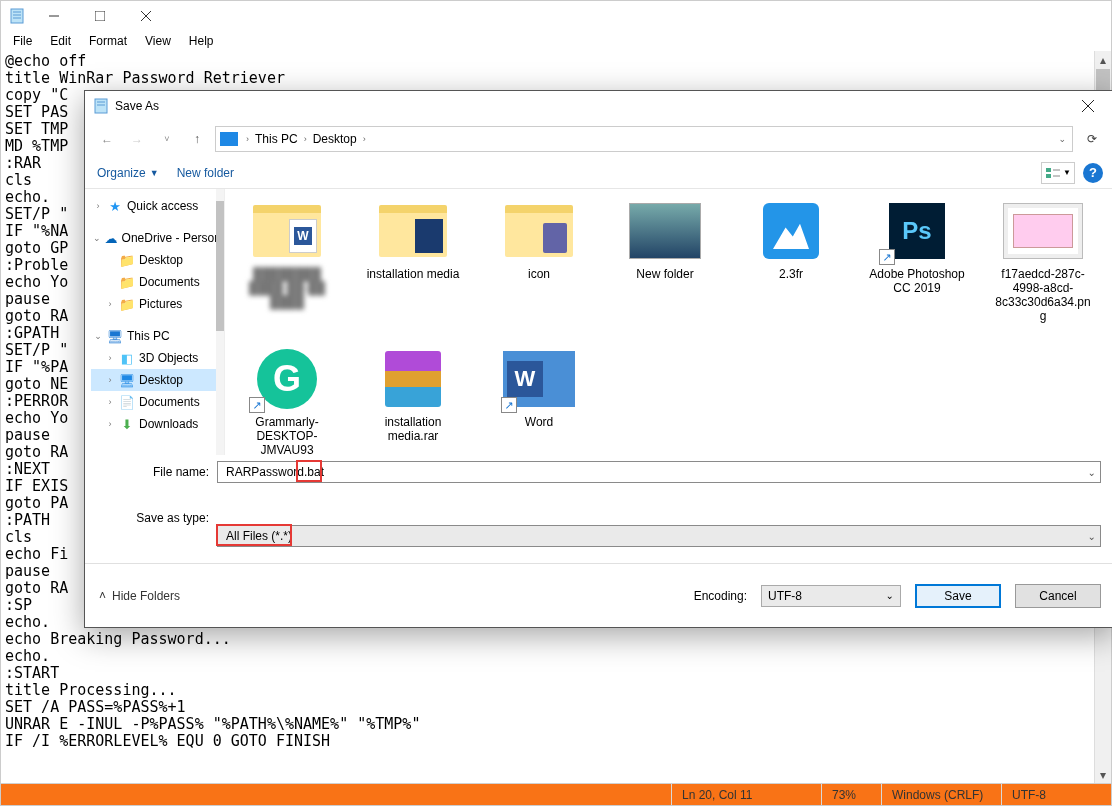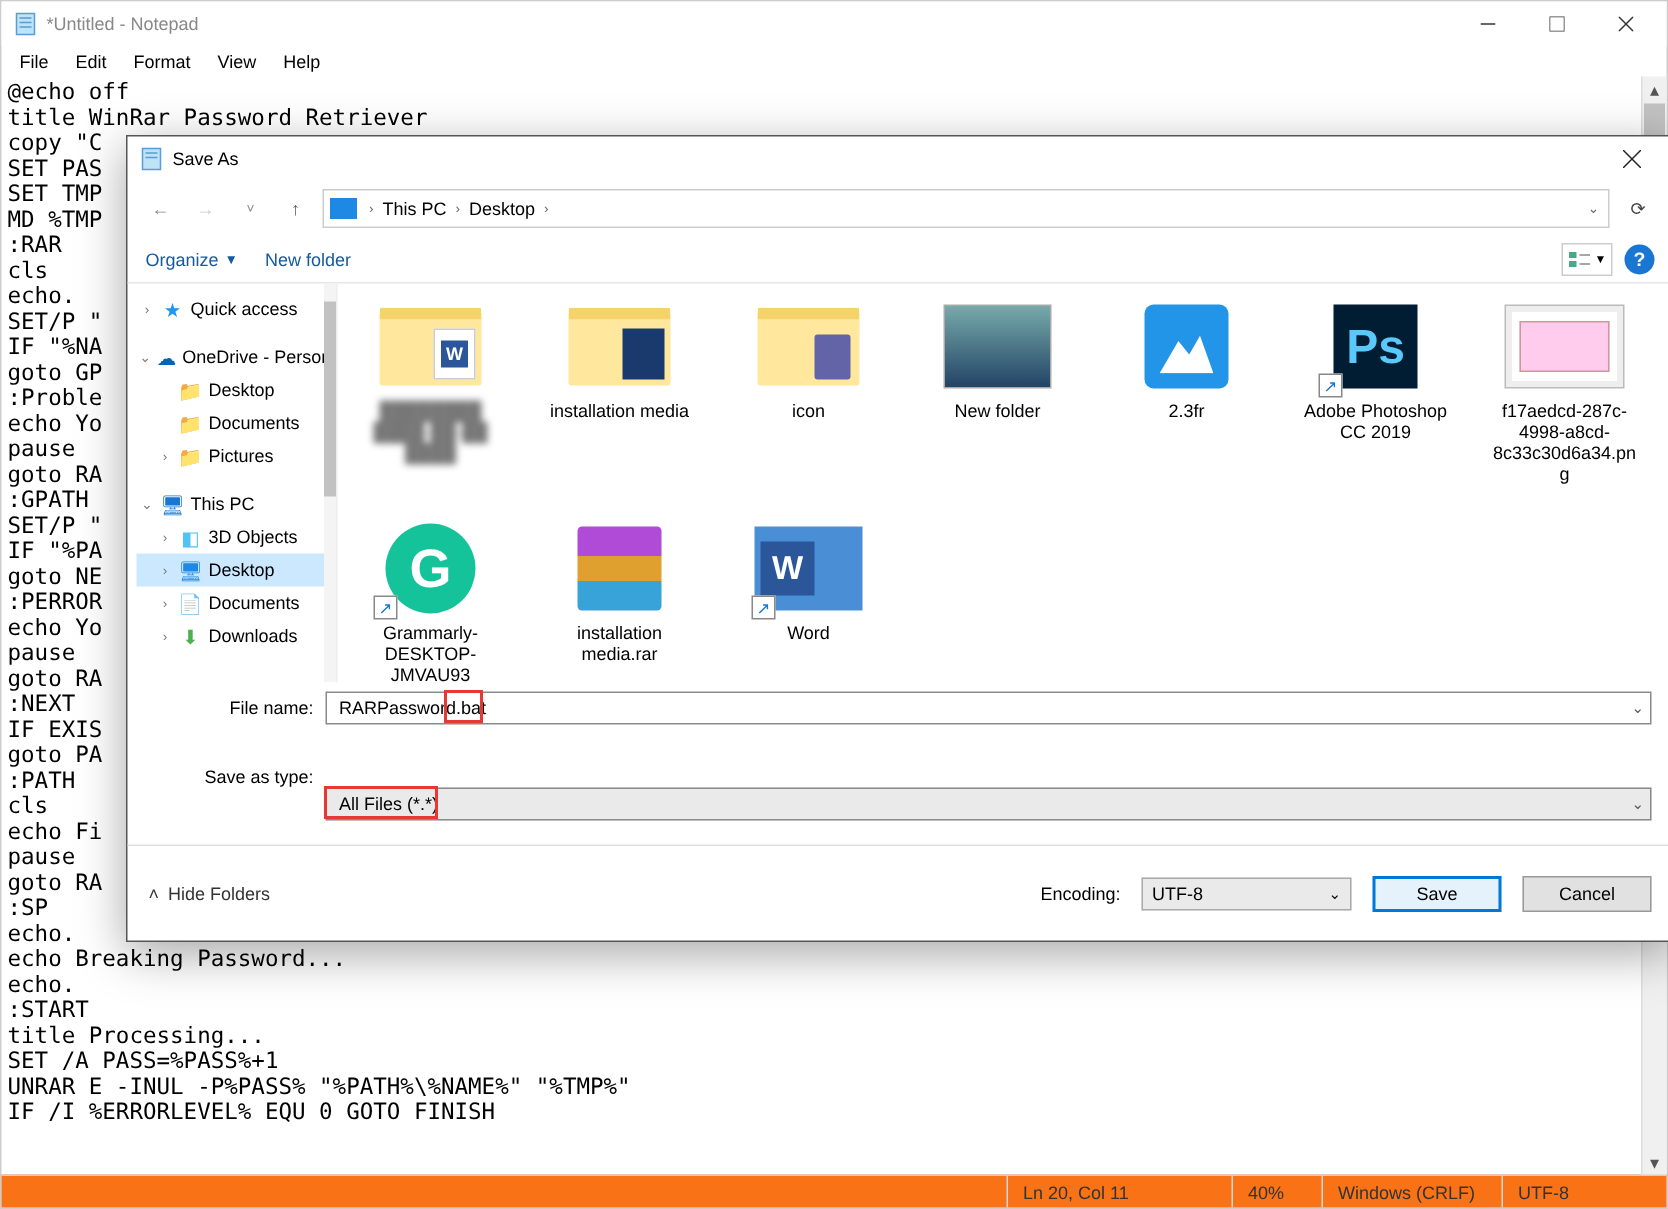--- a/index.html
+++ b/index.html
@@ -56,21 +56,21 @@
 .tnode .ic { width:16px; height:16px; display:flex; align-items:center; justify-content:center; font-size:13px;}
 .tnode.selected { background:#cce8ff; }
 .files { flex:1; padding: 10px 14px; display:flex; flex-wrap:wrap; align-content:flex-start; gap: 24px 30px; overflow:hidden;}
 .fitem { width: 96px; display:flex; flex-direction:column; align-items:center; text-align:center; gap:4px;}
 .fitem .thumb { width: 80px; height: 64px; display:flex; align-items:center; justify-content:center; position:relative;}
 .fitem .lab { font-size:12px; color:#000; line-height:14px; word-break:break-word; max-width:100px;}
 .folder-ic { width:68px; height:52px; background:#ffe79e; border-radius:2px; position:relative; border-top:8px solid #f4d36b;}
 .img-thumb { width:72px; height:56px; background:linear-gradient(#7aa 0%, #246 100%); border:1px solid #aaa;}
 .photos-ic { width:56px; height:56px; background:#2395e8; border-radius:6px; position:relative;}
 .photos-ic::after { content:''; position:absolute; left:10px; top:10px; width:36px; height:36px; background:#fff; clip-path: polygon(0 100%,35% 40%,55% 65%,75% 30%,100% 100%);}
-.ps-ic { width:56px; height:56px; background:#001d34; color:#5ac8fa; display:flex; align-items:center; justify-content:center; font-size:32px; font-weight:bold; font-family: Arial;}
+.ps-ic { width:56px; height:56px; background:#001d34; color:#5ac8fa; display:flex; align-items:center; justify-content:center; font-size:24px; font-weight:bold; font-family: Arial;}
 .shortcut-arrow { position:absolute; left:2px; bottom:-2px; width:16px; height:16px; background:#fff; border:1px solid #888; display:flex; align-items:center; justify-content:center; font-size:11px; color:#1976d2;}
 .word-ic { width:56px; height:56px; background:#2b579a; color:#fff; display:flex; align-items:center; justify-content:center; font-size:30px; font-weight:bold;}
 .gram-ic { width:60px; height:60px; border-radius:50%; background:#15c39a; color:#fff; display:flex; align-items:center; justify-content:center; font-size:36px; font-weight:bold;}
 .rar-ic { width:56px; height:56px; background:linear-gradient(#b04bd8 0%, #b04bd8 35%, #e0a030 35%, #e0a030 65%, #38a3d8 65%); border-radius:3px;}
 .exe-ic { width:56px; height:56px; background:#5cb4ea; position:relative;}
 .exe-ic::after{content:''; position:absolute; right:-4px; bottom:-4px; width:28px; height:32px; background:#ffc107; clip-path: polygon(50% 0,100% 25%,100% 75%,50% 100%,0 75%,0 25%); border:2px solid #fff;}
 .png-thumb { width:86px; height:56px; background:#fff; border:1px solid #bbb; box-shadow:inset 0 0 0 4px #eee; display:flex; align-items:center; justify-content:center;}
 .png-thumb .mini { width:60px; height:34px; background:#fce; border:1px solid #c99;}
 .blur-lab { filter: blur(2.5px); color:#777 !important; }
 
@@ -99,21 +99,20 @@
 <div class="notepad">
   <div class="titlebar">
     <span class="icon">
       <svg width="16" height="16">
           <rect x="2" y="1" width="12" height="14" fill="#bde3f7" stroke="#5b9bd5"></rect>
           <line x1="4" y1="4" x2="12" y2="4" stroke="#5b9bd5"></line>
           <line x1="4" y1="7" x2="12" y2="7" stroke="#5b9bd5"></line>
           <line x1="4" y1="10" x2="12" y2="10" stroke="#5b9bd5"></line>
         </svg>
     </span>
-    <span class="title">*Untitled - Notepad</span>
     <div class="winbtns">
       <div class="winbtn">
           <svg width="10" height="10">
             <line x1="0" y1="5" x2="10" y2="5" stroke="#333"></line>
           </svg>
         </div>
       <div class="winbtn">
           <svg width="10" height="10">
             <rect x="0" y="0" width="10" height="10" fill="none" stroke="#333"></rect>
           </svg>
@@ -177,21 +176,21 @@
 IF /I %ERRORLEVEL% EQU 0 GOTO FINISH</div>
     <div class="vscroll">
       <div class="arr up">▴</div>
       <div class="thumb"></div>
       <div class="arr dn">▾</div>
     </div>
   </div>
   <div class="statusbar">
     <div class="spacer"></div>
     <div style="width:150px;">Ln 20, Col 11</div>
-    <div style="width:60px;">40%</div>
+    <div style="width:60px;">73%</div>
     <div style="width:120px;">Windows (CRLF)</div>
     <div style="width:110px;">UTF-8</div>
   </div>
 </div>
 
 <div class="dialog">
   <div class="dlg-title">
     <span class="icon">
       <svg width="16" height="16">
           <rect x="2" y="1" width="12" height="14" fill="#bde3f7" stroke="#5b9bd5"></rect>

